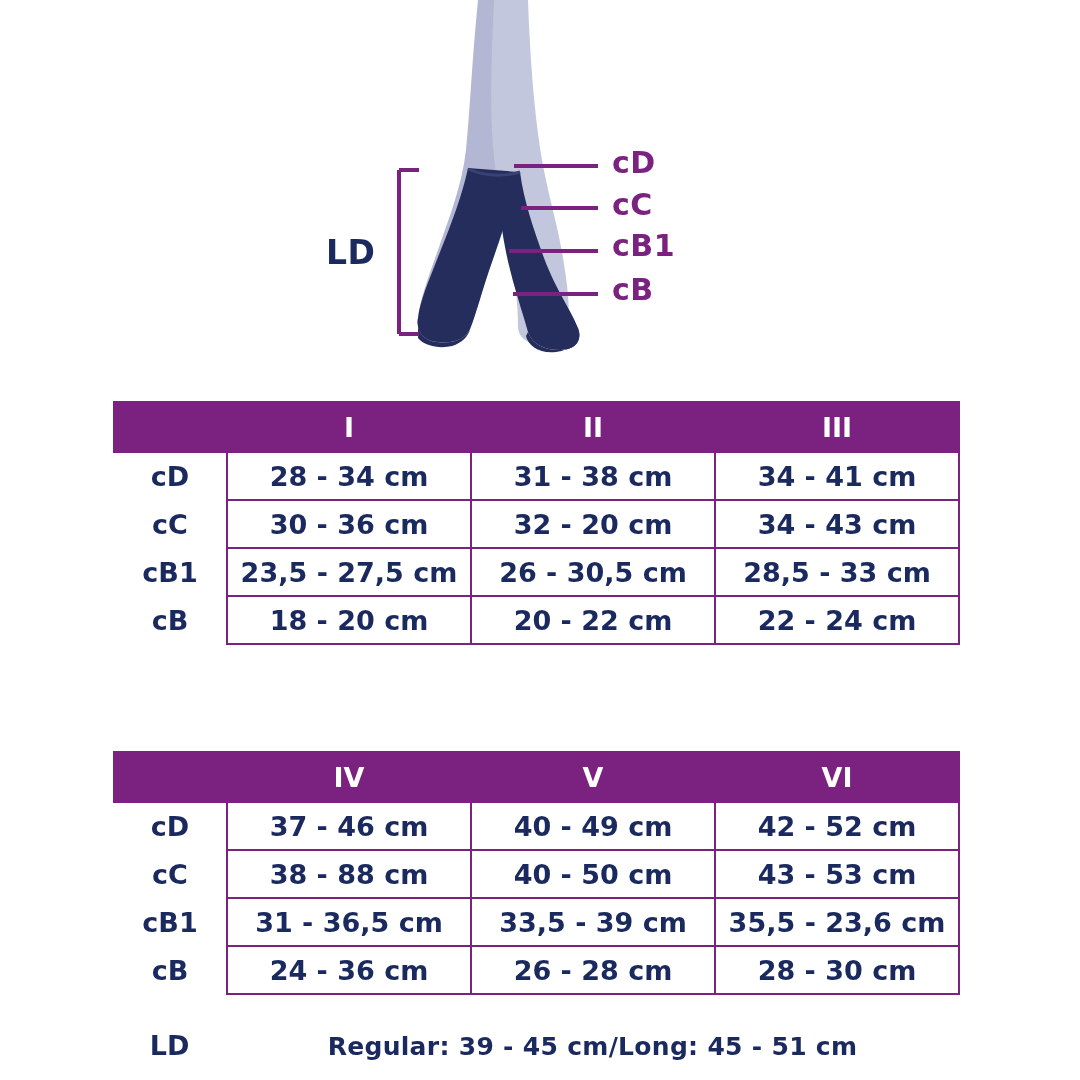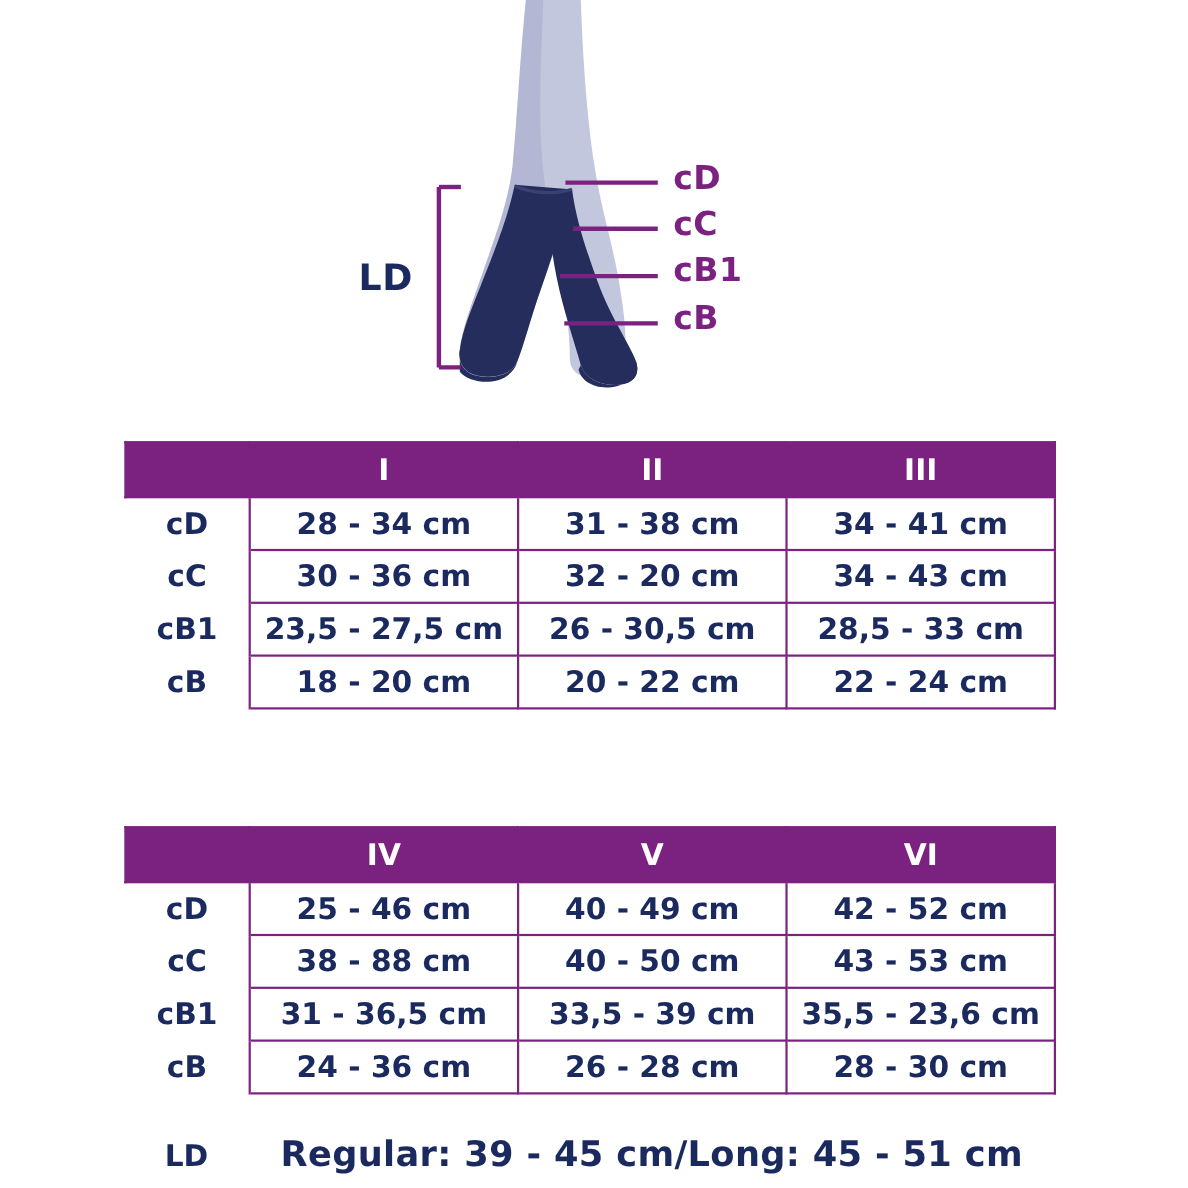--- a/index.html
+++ b/index.html
@@ -107,21 +107,21 @@
   .footer .f-label {
     width: 113px;
     text-align: center;
     font-size: 27px;
     font-weight: bold;
     color: #1b2a5e;
   }
   .footer .f-value {
     flex: 1;
     text-align: center;
-    font-size: 32px;
+    font-size: 25px;
     font-weight: bold;
     color: #1b2a5e;
     letter-spacing: 0.3px;
   }
 </style>
 </head>
 <body>
 
 <div class="illustration">
   <svg width="1080" height="375" viewBox="0 0 1080 375">
@@ -240,21 +240,21 @@
       <tr>
         <th class="corner"></th>
         <th>IV</th>
         <th>V</th>
         <th>VI</th>
       </tr>
     </thead>
     <tbody>
       <tr>
         <th class="row-head">cD</th>
-        <td>25 - 46 cm</td>
+        <td>37 - 46 cm</td>
         <td>40 - 49 cm</td>
         <td>42 - 52 cm</td>
       </tr>
       <tr>
         <th class="row-head">cC</th>
         <td>38 - 88 cm</td>
         <td>40 - 50 cm</td>
         <td>43 - 53 cm</td>
       </tr>
       <tr>

